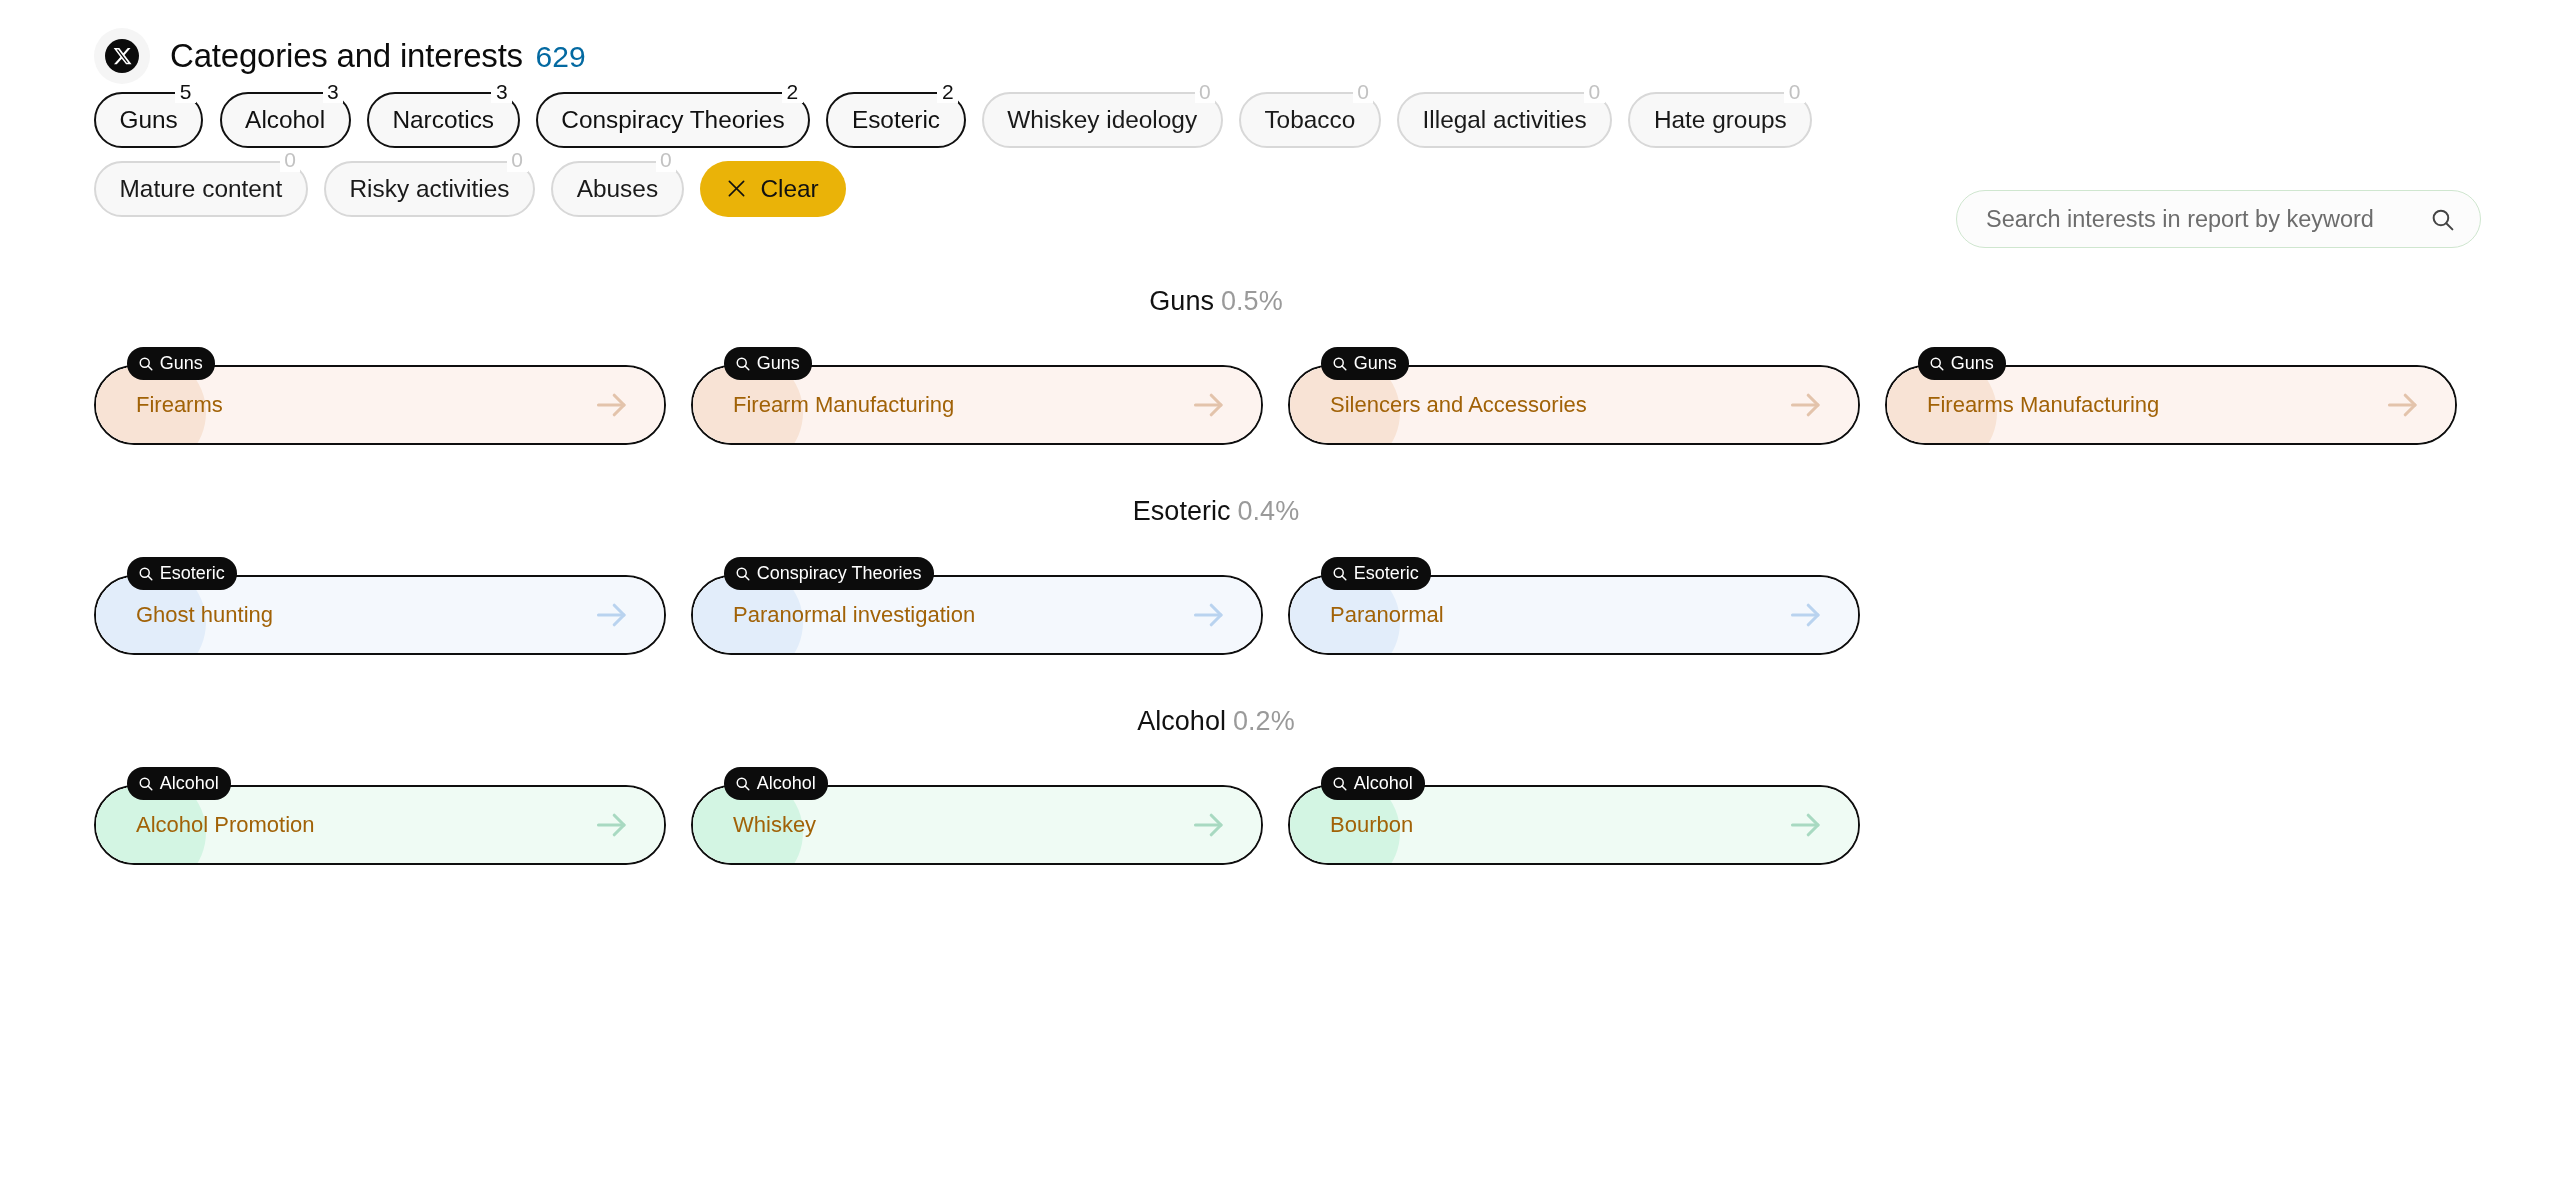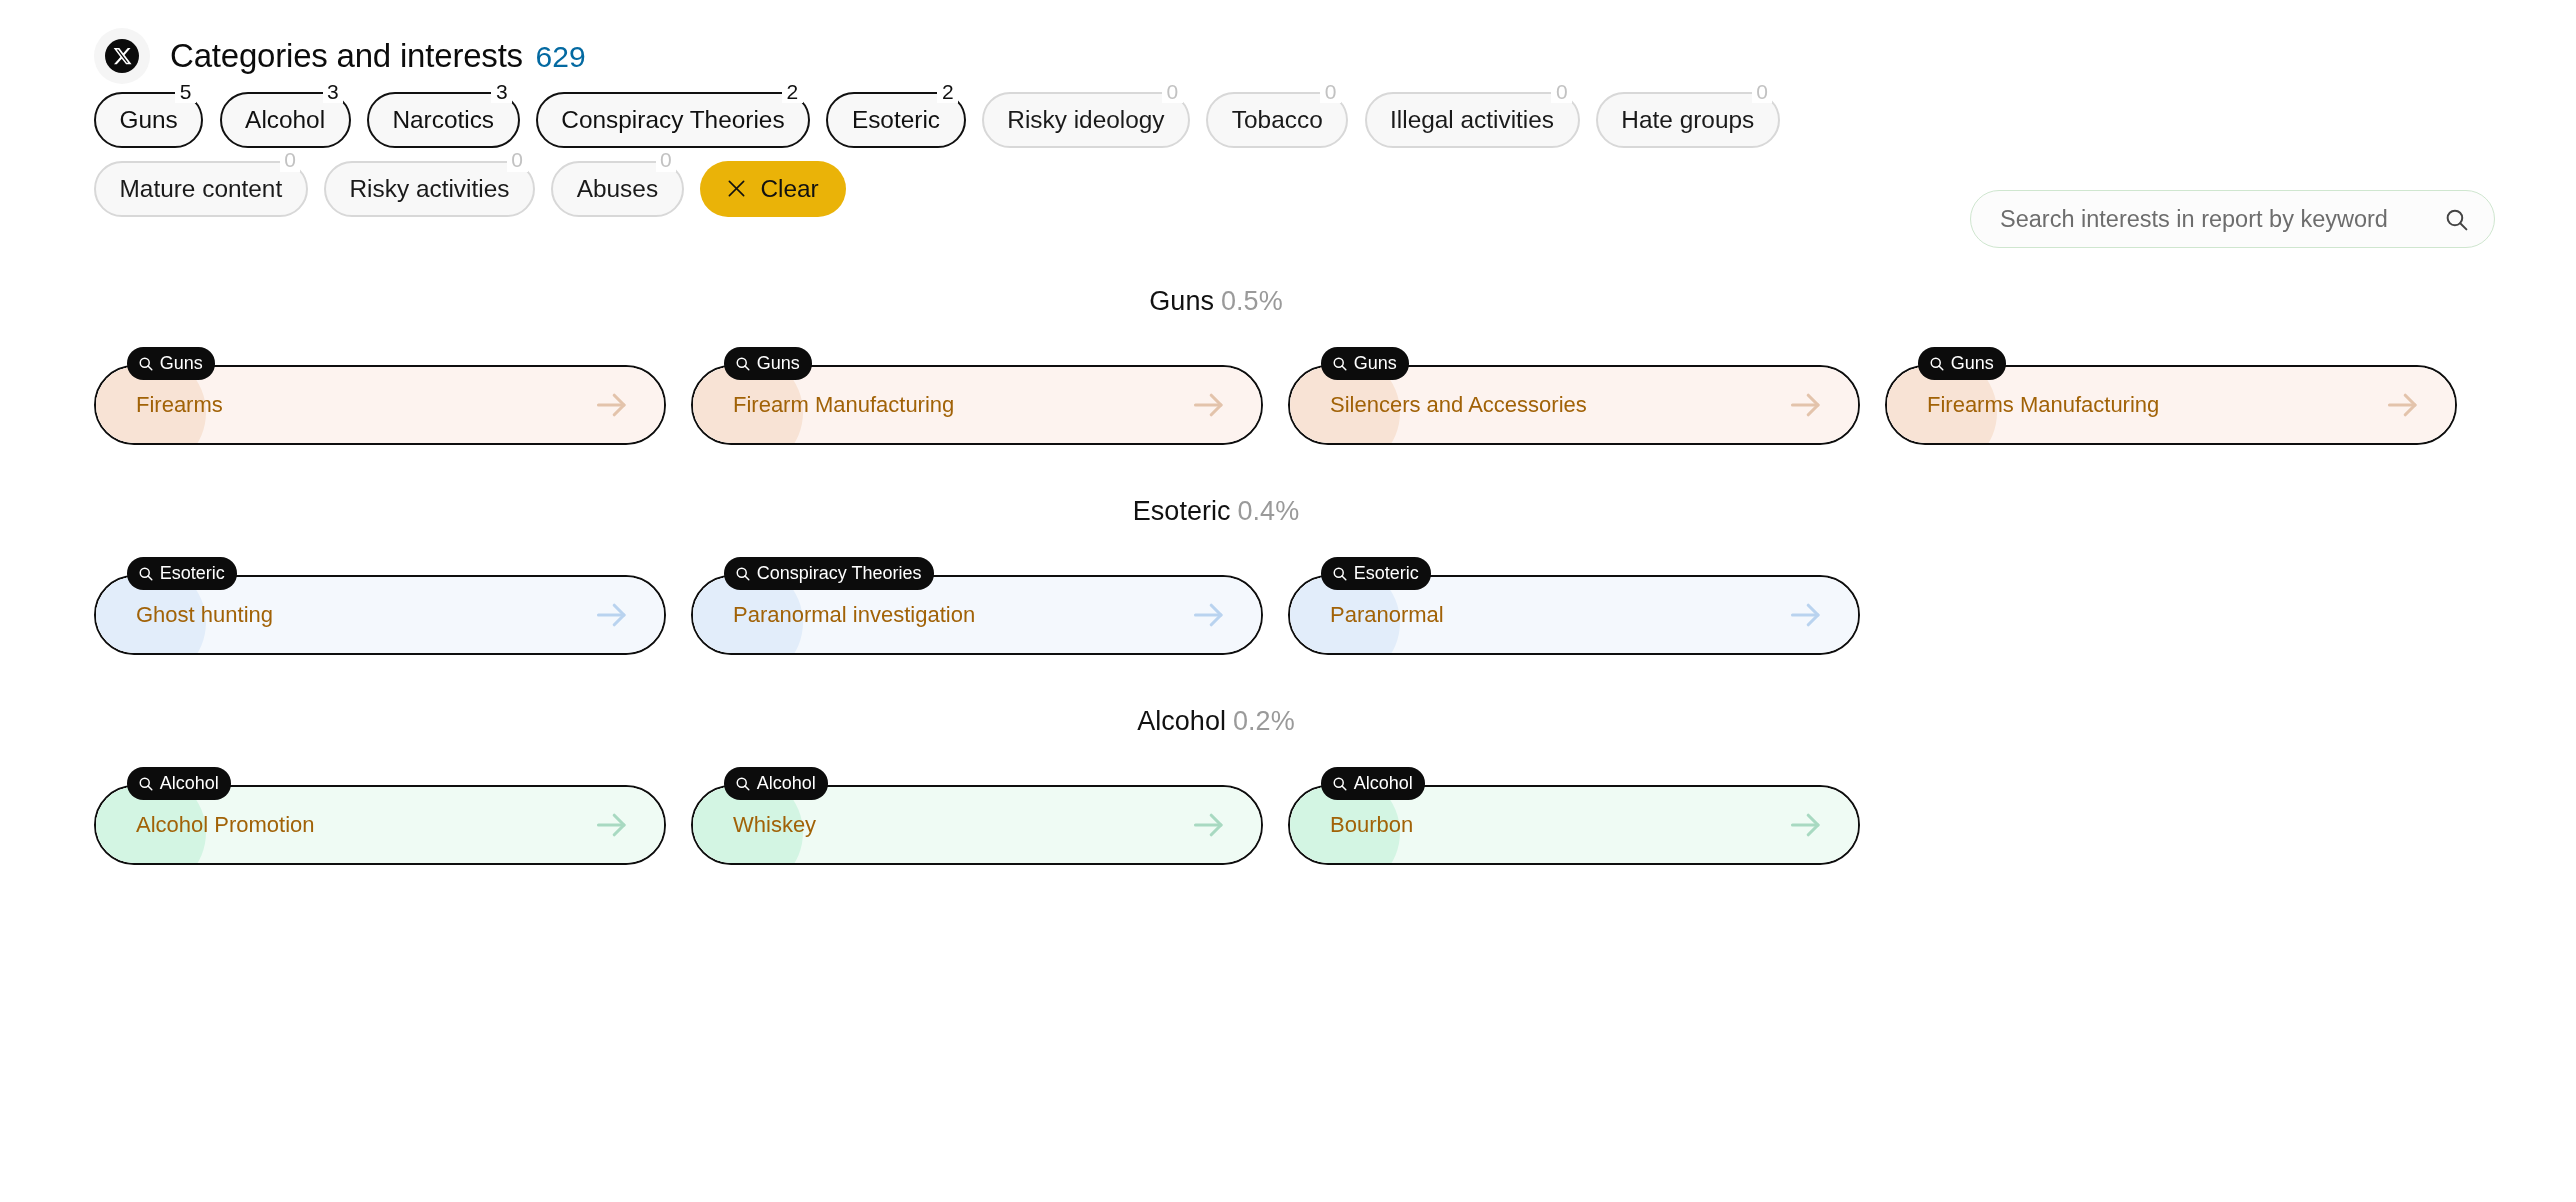--- a/index.html
+++ b/index.html
@@ -104,21 +104,21 @@
     color: #111;
     white-space: nowrap;
     cursor: pointer;
   }
   .xmark { width: 19px; height: 19px; display:block; }
 
   
   .search-wrap {
     position: absolute;
     top: 98px;
-    right: 81px;
+    right: 95px;
     width: 525px;
     height: 58px;
   }
   .search-box {
     width: 100%; height: 100%;
     border: 1.8px solid #cfe6cf;
     border-radius: 31px;
     background: #fcfcfc;
     display: flex;
     align-items: center;
@@ -263,21 +263,21 @@
         </div>
         <div class="chip">
           <span>Conspiracy Theories</span>
           <span class="sup">2</span>
         </div>
         <div class="chip">
           <span>Esoteric</span>
           <span class="sup">2</span>
         </div>
         <div class="chip inactive">
-          <span>Risky ideology</span>
+          <span>Whiskey ideology</span>
           <span class="sup">0</span>
         </div>
         <div class="chip inactive">
           <span>Tobacco</span>
           <span class="sup">0</span>
         </div>
         <div class="chip inactive">
           <span>Illegal activities</span>
           <span class="sup">0</span>
         </div>

